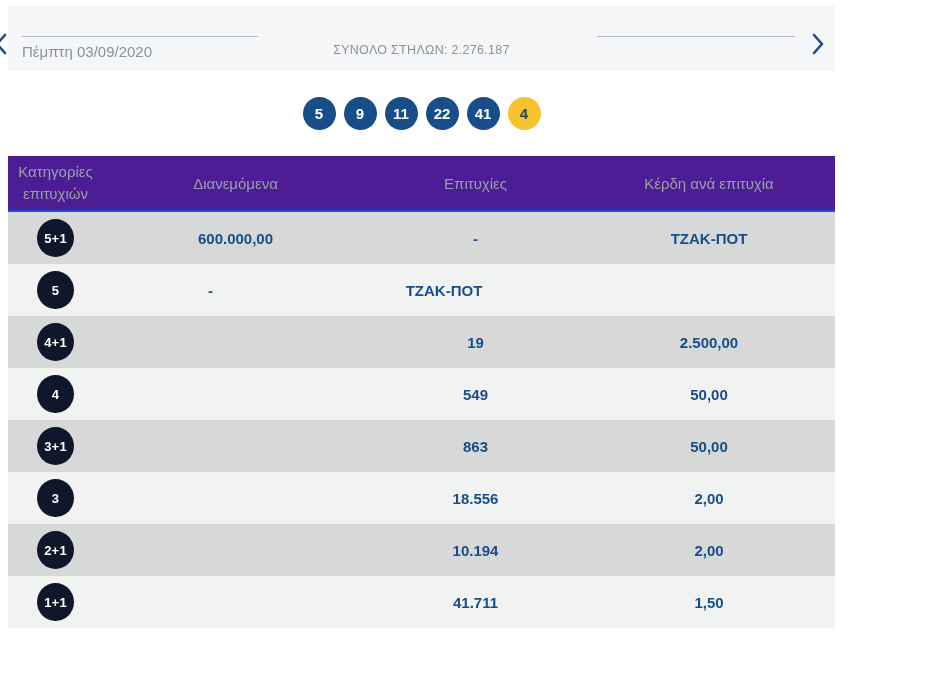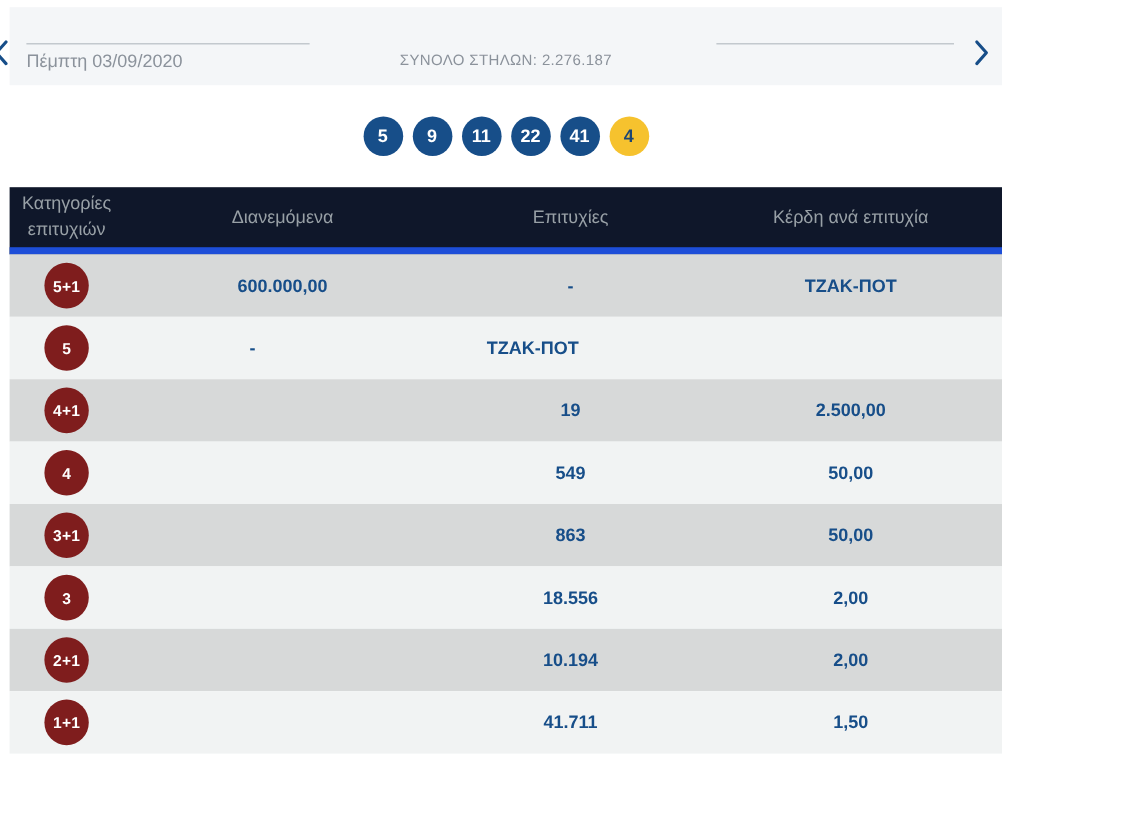--- a/index.html
+++ b/index.html
@@ -93,22 +93,22 @@
   .ball.bonus {
     background: #f6c22e;
     color: #1d4673;
   }
 
   
   .results { margin-top: 26px; }
   .t-row { display: flex; align-items: center; }
   .t-head {
     height: 56px;
-    background: #0f172a;
-    border-bottom: 6px solid #1d4ed8;
+    background: #4c1d95;
+    border-bottom: 2px solid #1d4ed8;
     color: #98a0a6;
     font-size: 15px;
   }
   .t-cell {
     display: flex;
     align-items: center;
     justify-content: center;
     text-align: center;
     height: 100%;
   }
@@ -121,21 +121,21 @@
     height: 52px;
     font-size: 15px;
     font-weight: bold;
     color: #174e89;
   }
   .t-data:nth-child(odd)  { background: #f1f3f3; }
   .t-data:nth-child(even) { background: #d7d9d9; }
   .badge {
     width: 37px; height: 38px;
     border-radius: 50%;
-    background: #7f1d1d;
+    background: #0f172a;
     color: #ffffff;
     font-size: 13px;
     font-weight: bold;
     display: flex;
     align-items: center;
     justify-content: center;
     letter-spacing: 0.2px;
   }
 </style>
 </head>

